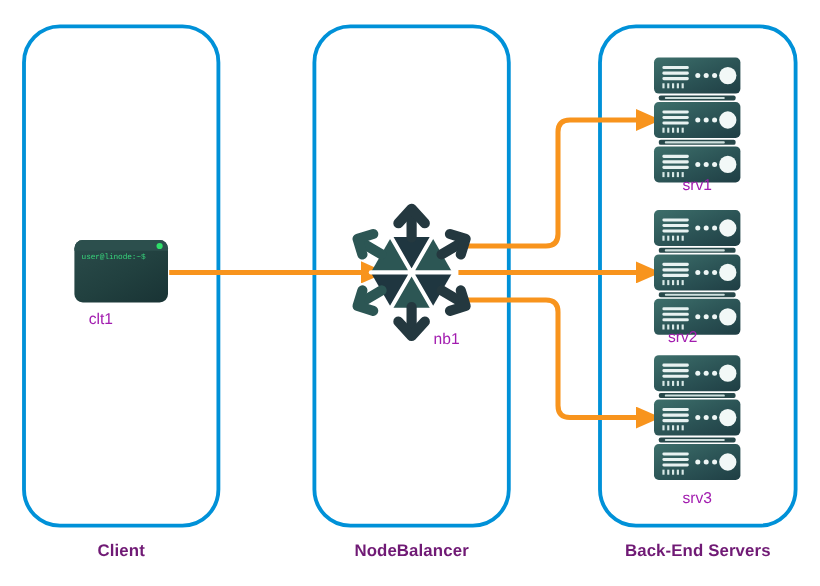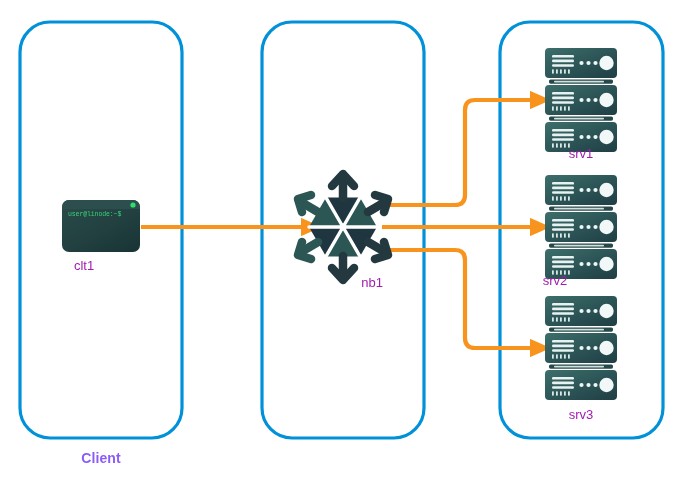--- a/index.html
+++ b/index.html
@@ -20,21 +20,21 @@
     top: 0;
     left: 0;
     width: 683px;
     height: 488px;
   }
   .group-label {
     position: absolute;
     font-family: "Liberation Sans", sans-serif;
     font-size: 14px;
     font-weight: bold;
-    color: #8b5cf6;
+    color: #701a75;
     text-align: center;
     white-space: nowrap;
     letter-spacing: 0.1px;
   }
   .node-label {
     position: absolute;
     font-family: "Liberation Sans", sans-serif;
     font-size: 13px;
     font-weight: normal;
     color: #a21caf;
@@ -210,21 +210,23 @@
   </svg>
 
   <div class="term-text" style="left:68px; top:211px;">user@linode:~$</div>
 
   <div class="node-label" style="left:44px; top:258px; width:80px;">clt1</div>
 
   <div class="node-label" style="left:303px; top:275px; width:80px;text-align:right;">nb1</div>
 
   <div class="node-label" style="left:541px; top:146px; width:80px;">srv1</div>
 
-  <div class="node-label" style="left:515px; top:273px; width:80px;">srv2</div>
+  <div class="node-label" style="left:529px; top:273px; width:80px;">srv2</div>
 
   <div class="node-label" style="left:541px; top:407px; width:80px;">srv3</div>
 
   <div class="group-label" style="left:20px; top:450px; width:162px;">Client</div>
 
-
+  <div class="group-label" style="left:262px; top:450px; width:162px;">NodeBalancer</div>
+
+  <div class="group-label" style="left:500px; top:450px; width:163px;">Back-End Servers</div>
 
 </div>
 
 </body></html>

